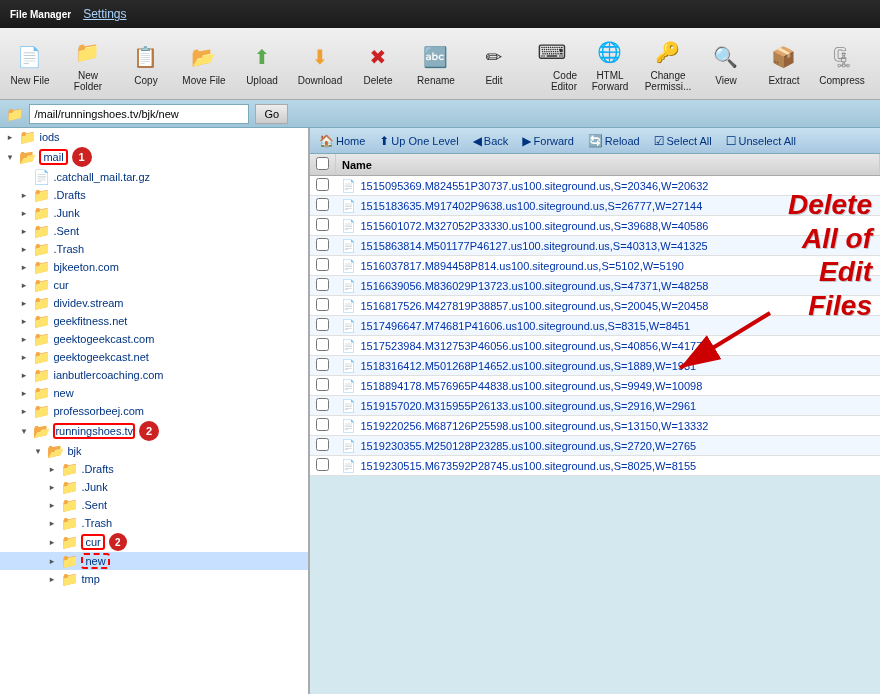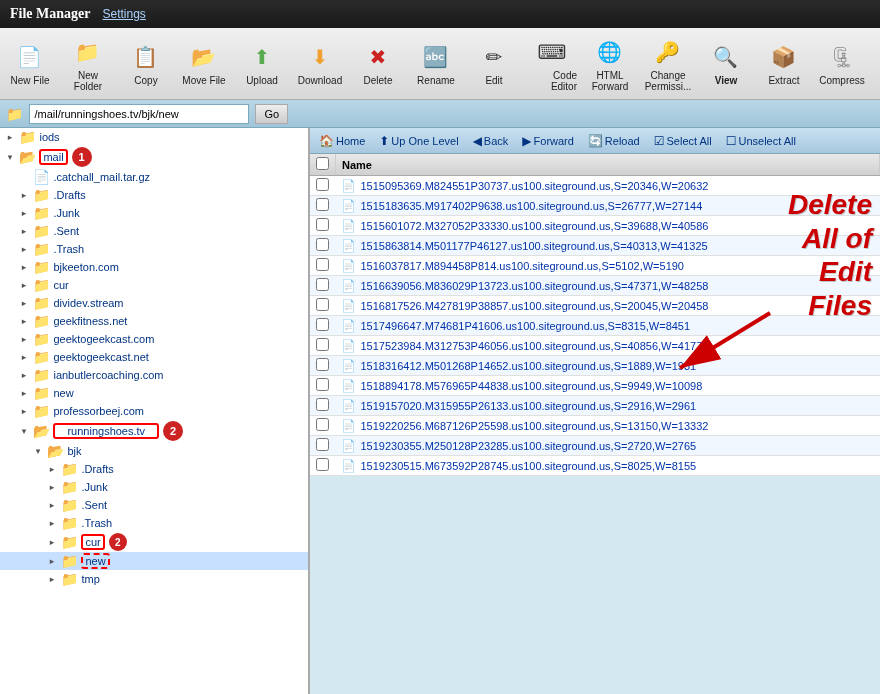--- a/index.html
+++ b/index.html
@@ -8,21 +8,21 @@
     
     #titlebar {
       background: linear-gradient(to bottom, #2a2a2a, #1a1a1a);
       color: white;
       padding: 4px 10px;
       display: flex;
       align-items: center;
       gap: 12px;
       height: 28px;
     }
-    #titlebar span { font-size: 14px; font-weight: bold; font-family: Liberation Serif, serif; }
+    #titlebar span { font-size: 10px; font-weight: bold; }
     #titlebar a { color: #aad4ff; font-size: 12px; text-decoration: underline; cursor: pointer; }
 
     
     #toolbar {
       background: linear-gradient(to bottom, #f0f0f0, #d8d8d8);
       border-bottom: 1px solid #aaa;
       display: flex;
       align-items: center;
       padding: 4px 2px;
       gap: 2px;
@@ -292,21 +292,21 @@
     <div class="toolbar-btn">
       <div class="toolbar-icon html">🌐</div>
       <span style="text-align: center; line-height: 1.1;">HTML Forward</span>
     </div>
     <div class="toolbar-btn">
       <div class="toolbar-icon perms">🔑</div>
       <span style="text-align: center; line-height: 1.1;">Change Permissi...</span>
     </div>
     <div class="toolbar-btn">
       <div class="toolbar-icon view">🔍</div>
-      <span style="text-align: center; line-height: 1.1; font-weight: bold;">View</span>
+      <span style="text-align: center; line-height: 1.1;">View</span>
     </div>
     <div class="toolbar-btn">
       <div class="toolbar-icon extract">📦</div>
       <span style="text-align: center; line-height: 1.1;">Extract</span>
     </div>
     <div class="toolbar-btn">
       <div class="toolbar-icon compress">🗜</div>
       <span style="text-align: center; line-height: 1.1;">Compress</span>
     </div>
   </div>
@@ -399,21 +399,21 @@
         <span class="label">new</span>
       </div>
       <div class="tree-item" style="padding-left: 18px;">
         <span class="expand-icon">▸</span>
         <span class="folder-icon" style="color: rgb(240, 192, 64);">📁</span>
         <span class="label">professorbeej.com</span>
       </div>
       <div class="tree-item" style="padding-left: 18px;">
         <span class="expand-icon">▾</span>
         <span class="folder-icon" style="color: rgb(240, 160, 48);">📂</span>
-        <span class="highlight-box" style="border: 2px solid red; border-radius: 3px; padding: 0px 12px;">
+        <span class="highlight-box" style="border: 2px solid red; border-radius: 3px; padding: 0px 0;">
           <span class="label">runningshoes.tv</span>
         </span>
         <span class="badge">2</span>
       </div>
       <div class="tree-item" style="padding-left: 32px;">
         <span class="expand-icon">▾</span>
         <span class="folder-icon" style="color: rgb(240, 160, 48);">📂</span>
         <span class="label">bjk</span>
       </div>
       <div class="tree-item" style="padding-left: 46px;">

